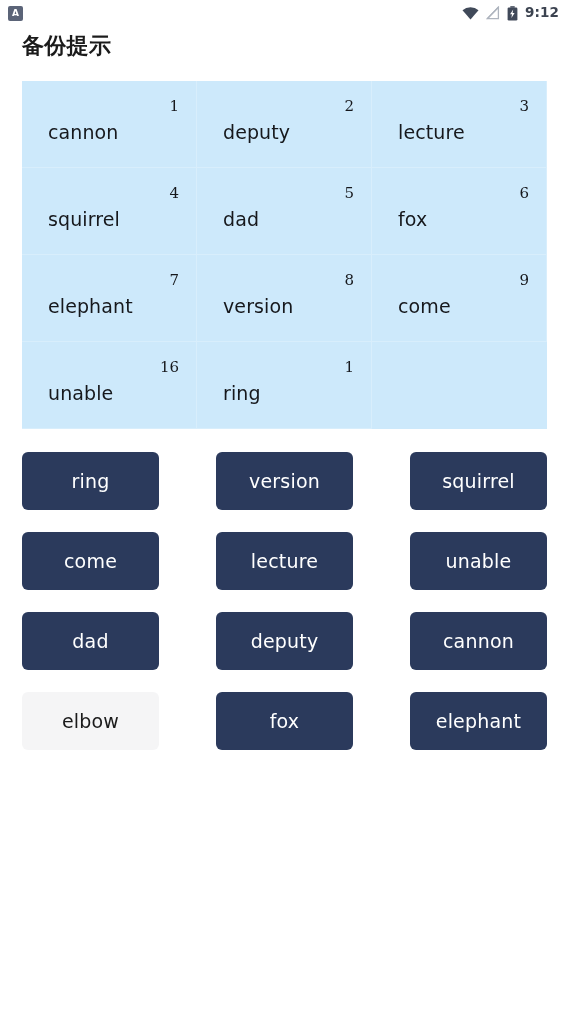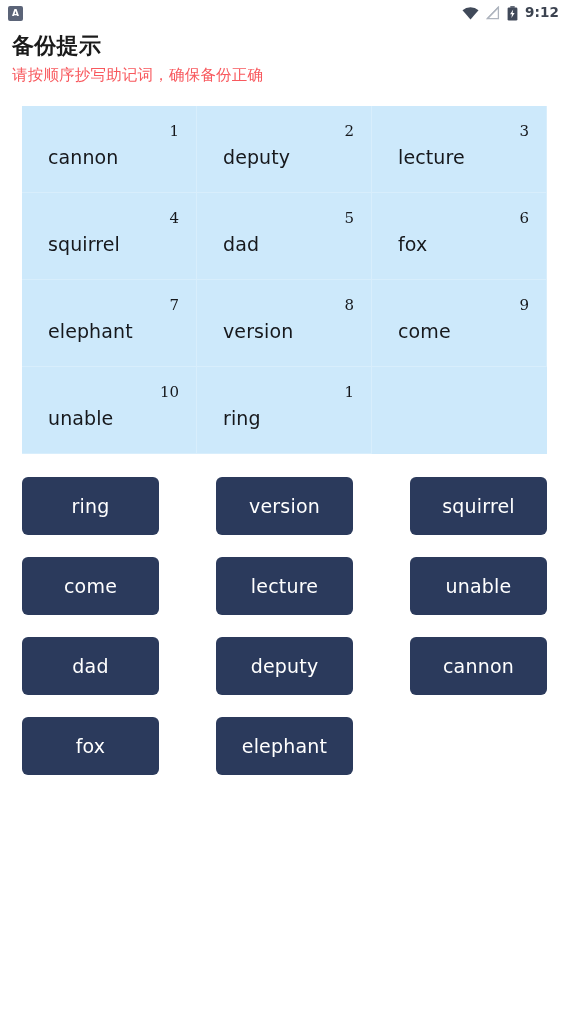--- a/index.html
+++ b/index.html
@@ -40,21 +40,21 @@
   .status-right svg { display: block; }
   .clock {
     font-size: 13.5px;
     font-weight: bold;
     color: #3c4350;
     letter-spacing: 0.1px;
     line-height: 1;
   }
 
   
-  .header { padding: 6px 22px 0 12px; }
+  .header { padding: 6px 22px 0 22px; }
   .page-title {
     font-size: 22px;
     font-weight: bold;
     color: #1b1b1b;
     line-height: 1.25;
     letter-spacing: 0.3px;
   }
   .page-subtitle {
     margin-top: 5px;
     font-size: 15.5px;
@@ -157,21 +157,20 @@
         <rect x="0.6" y="1.5" width="9.8" height="13" rx="1.3" fill="#404959"></rect>
         <path d="M6.2 3.4 3.1 8.2 5.0 8.2 4.4 11.9 7.6 7.0 5.6 7.0 Z" fill="#ffffff"></path>
       </svg>
     </span>
     <span class="clock">9:12</span>
   </div>
 </div>
 
 <div class="header">
   <div class="page-title">备份提示</div>
-  <div class="page-subtitle">请按顺序抄写助记词，确保备份正确</div>
 </div>
 
 <div class="grid-wrap" id="mnemonic-grid">
     <div class="grid-cell">
       <span class="cell-index">1</span>
       <span class="cell-word">cannon</span>
     </div>
     <div class="grid-cell">
       <span class="cell-index">2</span>
       <span class="cell-word">deputy</span>
@@ -198,34 +197,35 @@
     </div>
     <div class="grid-cell">
       <span class="cell-index">8</span>
       <span class="cell-word">version</span>
     </div>
     <div class="grid-cell">
       <span class="cell-index">9</span>
       <span class="cell-word">come</span>
     </div>
     <div class="grid-cell">
-      <span class="cell-index">10</span>
+      <span class="cell-index">16</span>
       <span class="cell-word">unable</span>
     </div>
     <div class="grid-cell">
       <span class="cell-index">1</span>
       <span class="cell-word">ring</span>
     </div>
   </div>
 
 <div class="word-bank" id="word-bank">
     <button class="word-btn">ring</button>
     <button class="word-btn">version</button>
     <button class="word-btn">squirrel</button>
     <button class="word-btn">come</button>
     <button class="word-btn">lecture</button>
     <button class="word-btn">unable</button>
     <button class="word-btn">dad</button>
     <button class="word-btn">deputy</button>
     <button class="word-btn">cannon</button>
+    <button class="word-btn used">elbow</button>
     <button class="word-btn">fox</button>
     <button class="word-btn">elephant</button>
   </div>
 
 </body></html>

